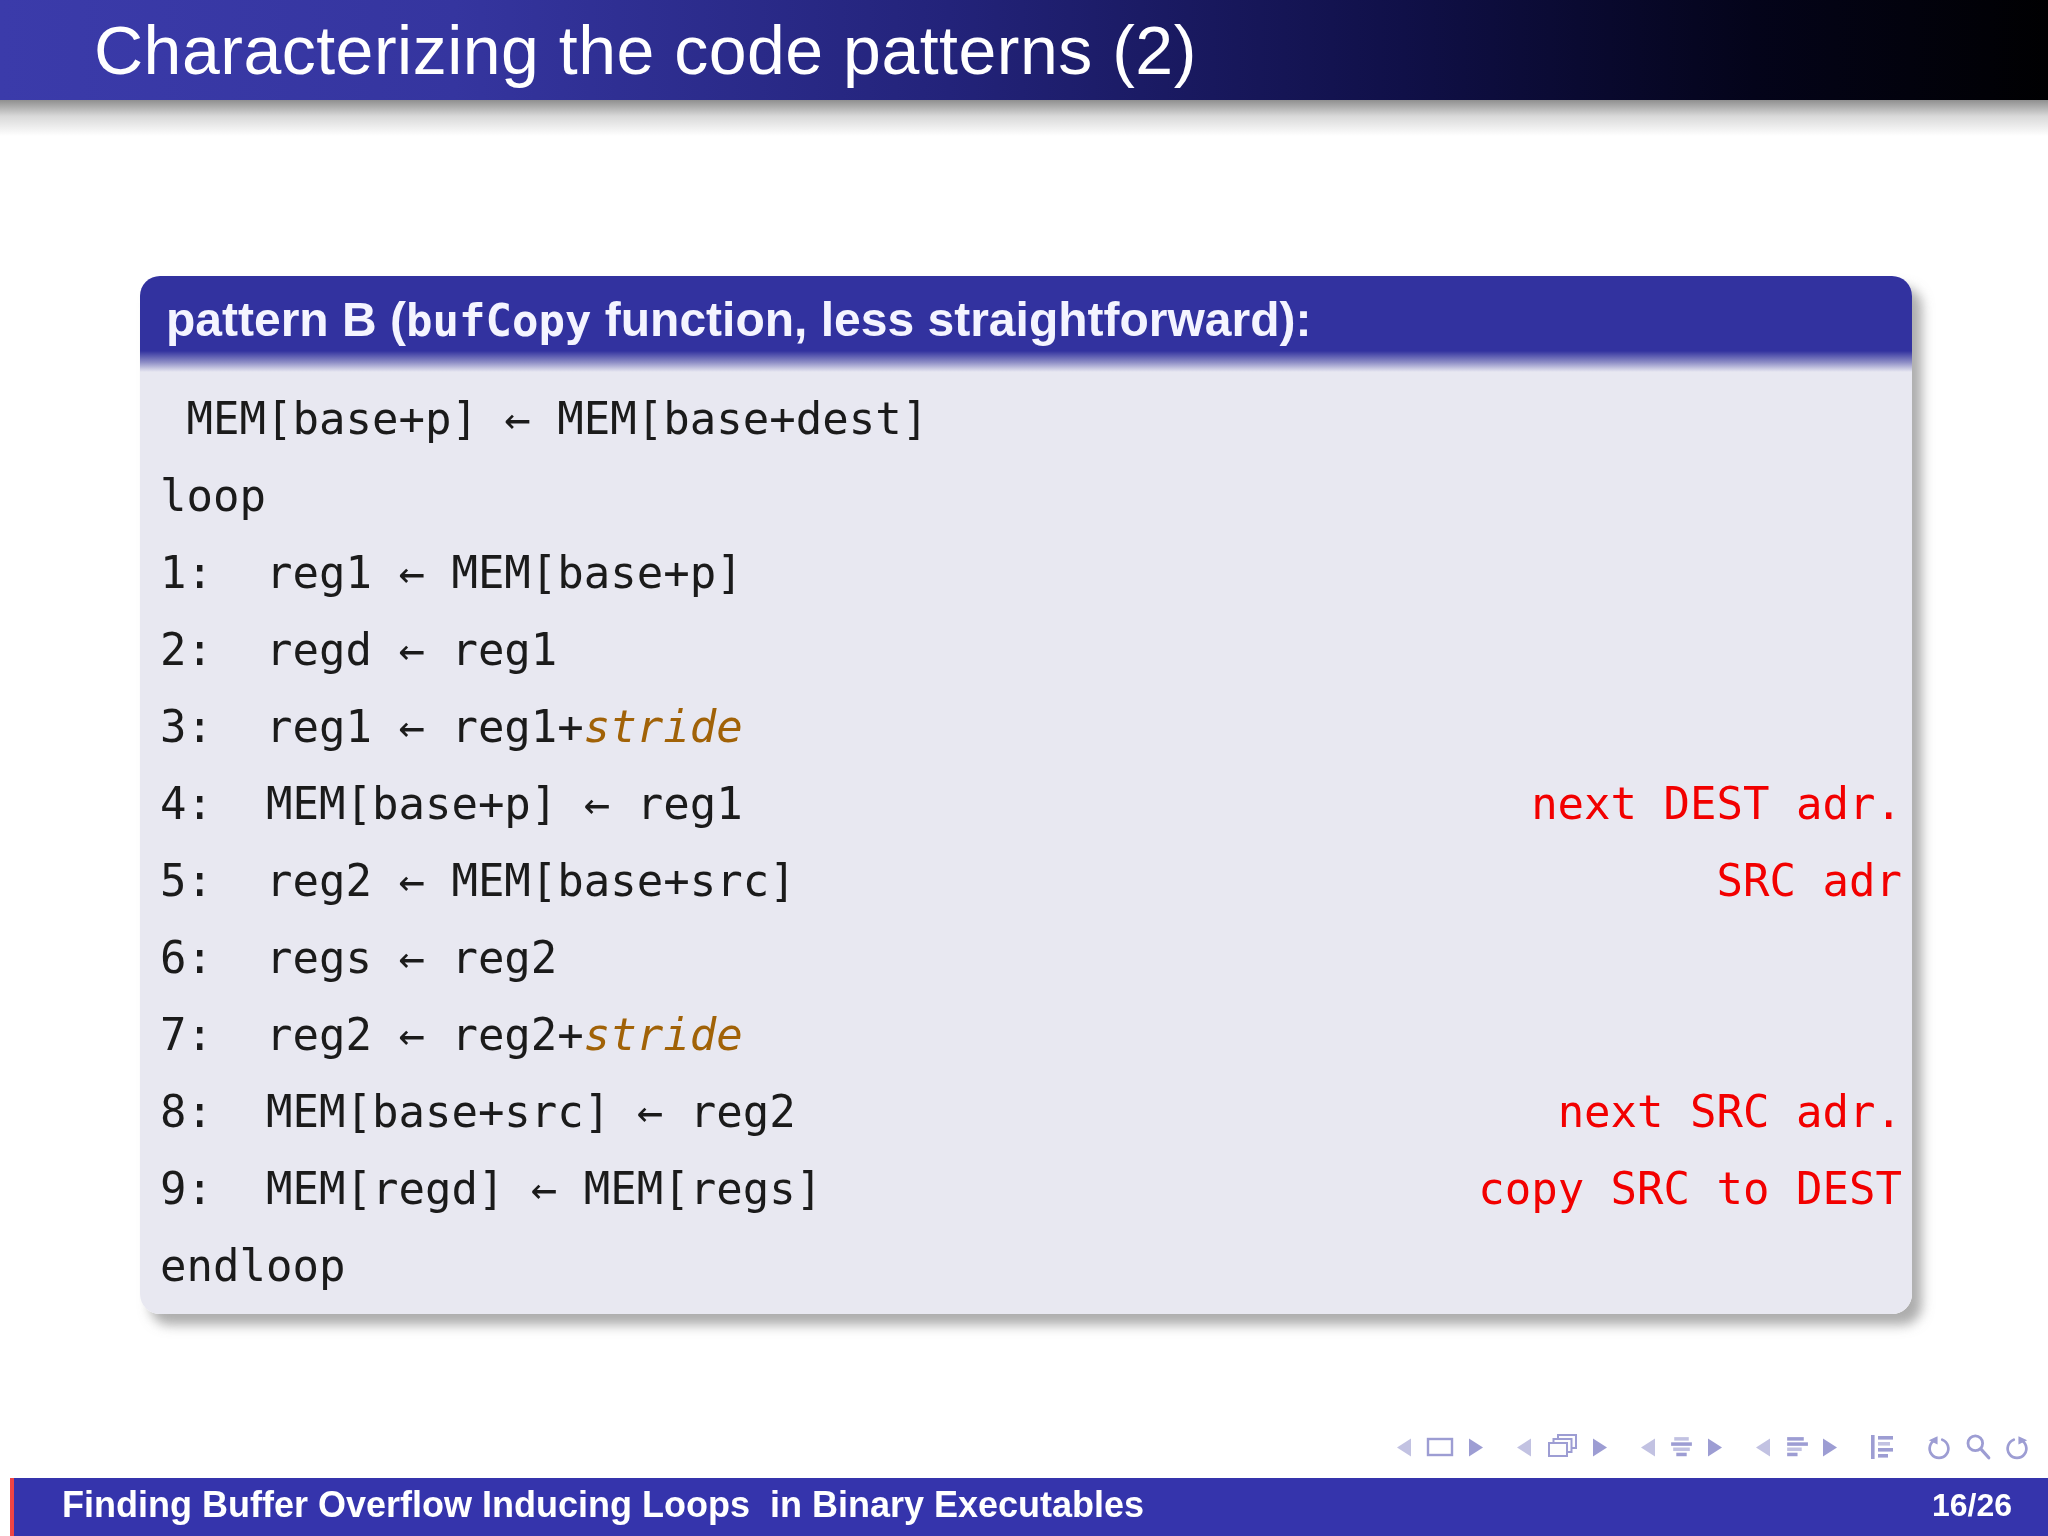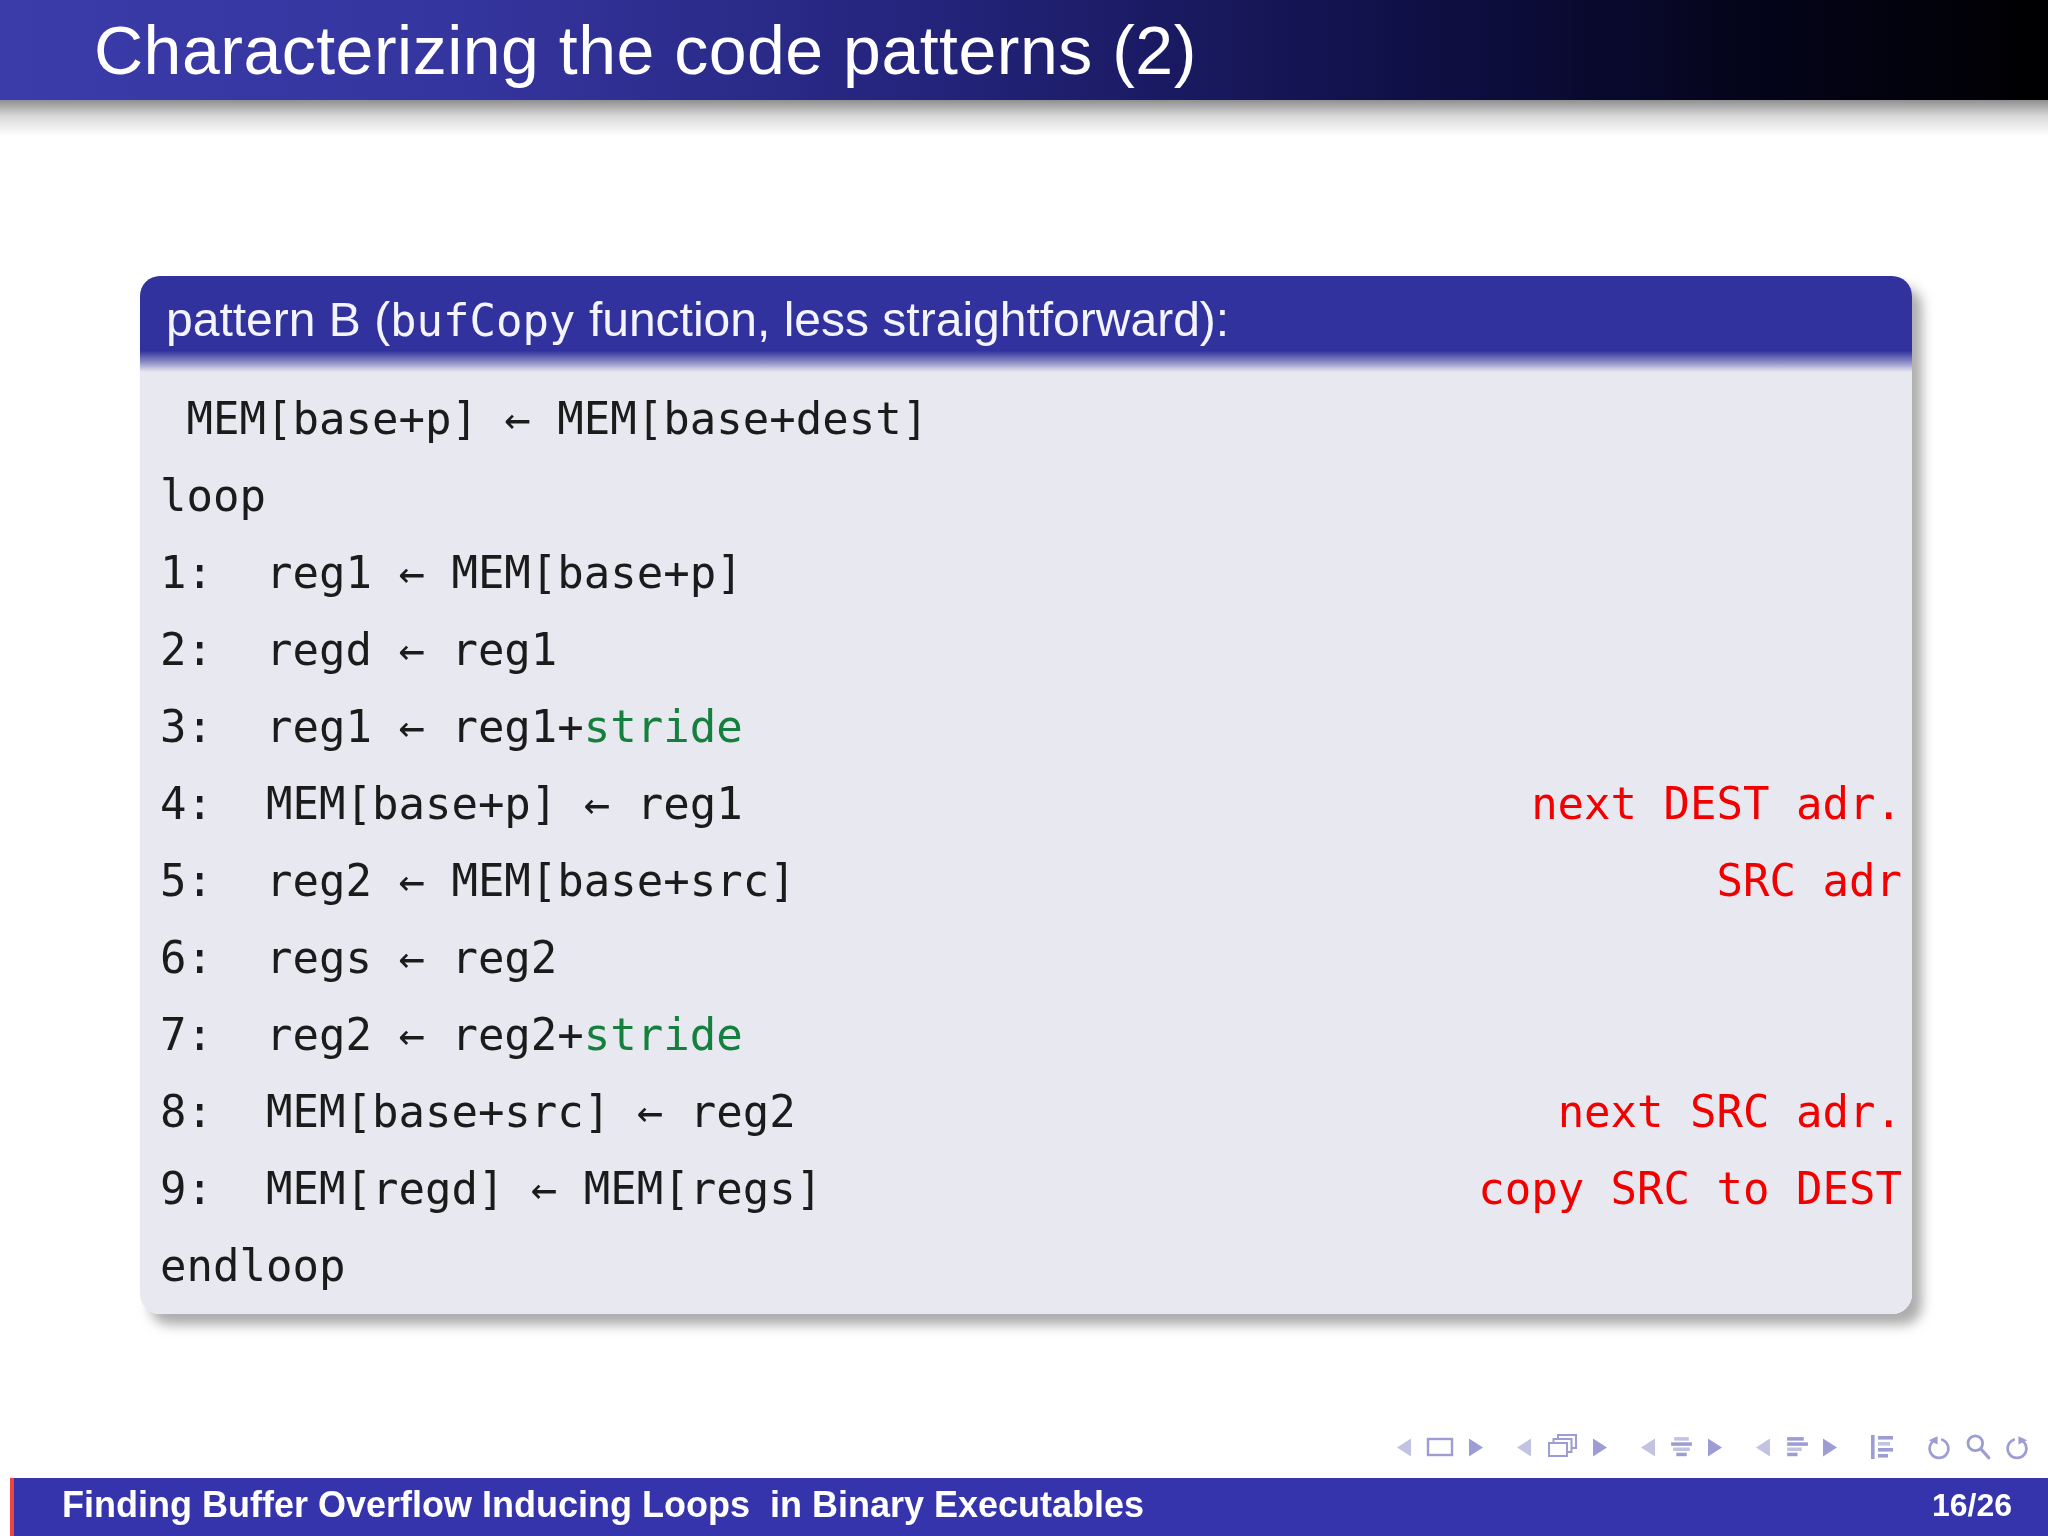--- a/index.html
+++ b/index.html
@@ -23,39 +23,39 @@
   }
   
   .block{
     position:absolute;left:140px;top:276px;width:1772px;
     border-radius:20px;
     box-shadow:10px 11px 12px rgba(105,105,105,0.55);
   }
   .block-header{
     height:96px;border-radius:20px 20px 0 0;
     background:linear-gradient(to bottom,#32329f 0%,#32329f 78%,#8e8ec6 90%,#e8e8f1 100%);
-    display:flex;align-items:center;
+    display:flex;align-items:center;font-weight:bold;
   }
   .block-header .htext{
     color:#f4f4ff;font-size:48px;padding-left:26px;padding-bottom:10px;white-space:pre;
   }
   .block-header .hmono{
     font-family:"DejaVu Sans Mono",monospace;font-size:44px;white-space:pre;
   }
   .block-body{
     background:#e8e8f1;border-radius:0 0 20px 20px;
     padding:8px 10px 10px 20px;
   }
   .code-line{
     display:flex;justify-content:space-between;align-items:baseline;
     font-family:"DejaVu Sans Mono",monospace;font-size:44px;line-height:77px;
     color:#1b1b1b;white-space:pre;
   }
   .code-comment{color:#f20000;}
-  .kw-blue{color:#15803d;}
+  .kw-blue{color:#a16207;font-style:italic;}
   
   .navbar{
     position:absolute;top:1424px;right:16px;height:46px;
     display:flex;align-items:center;
   }
   .nav-group{display:flex;align-items:center;margin-left:28px;}
   .nav-group:first-child{margin-left:0;}
   .nav-icon{display:flex;align-items:center;margin-left:10px;}
   .nav-icon:first-child{margin-left:0;}
   

